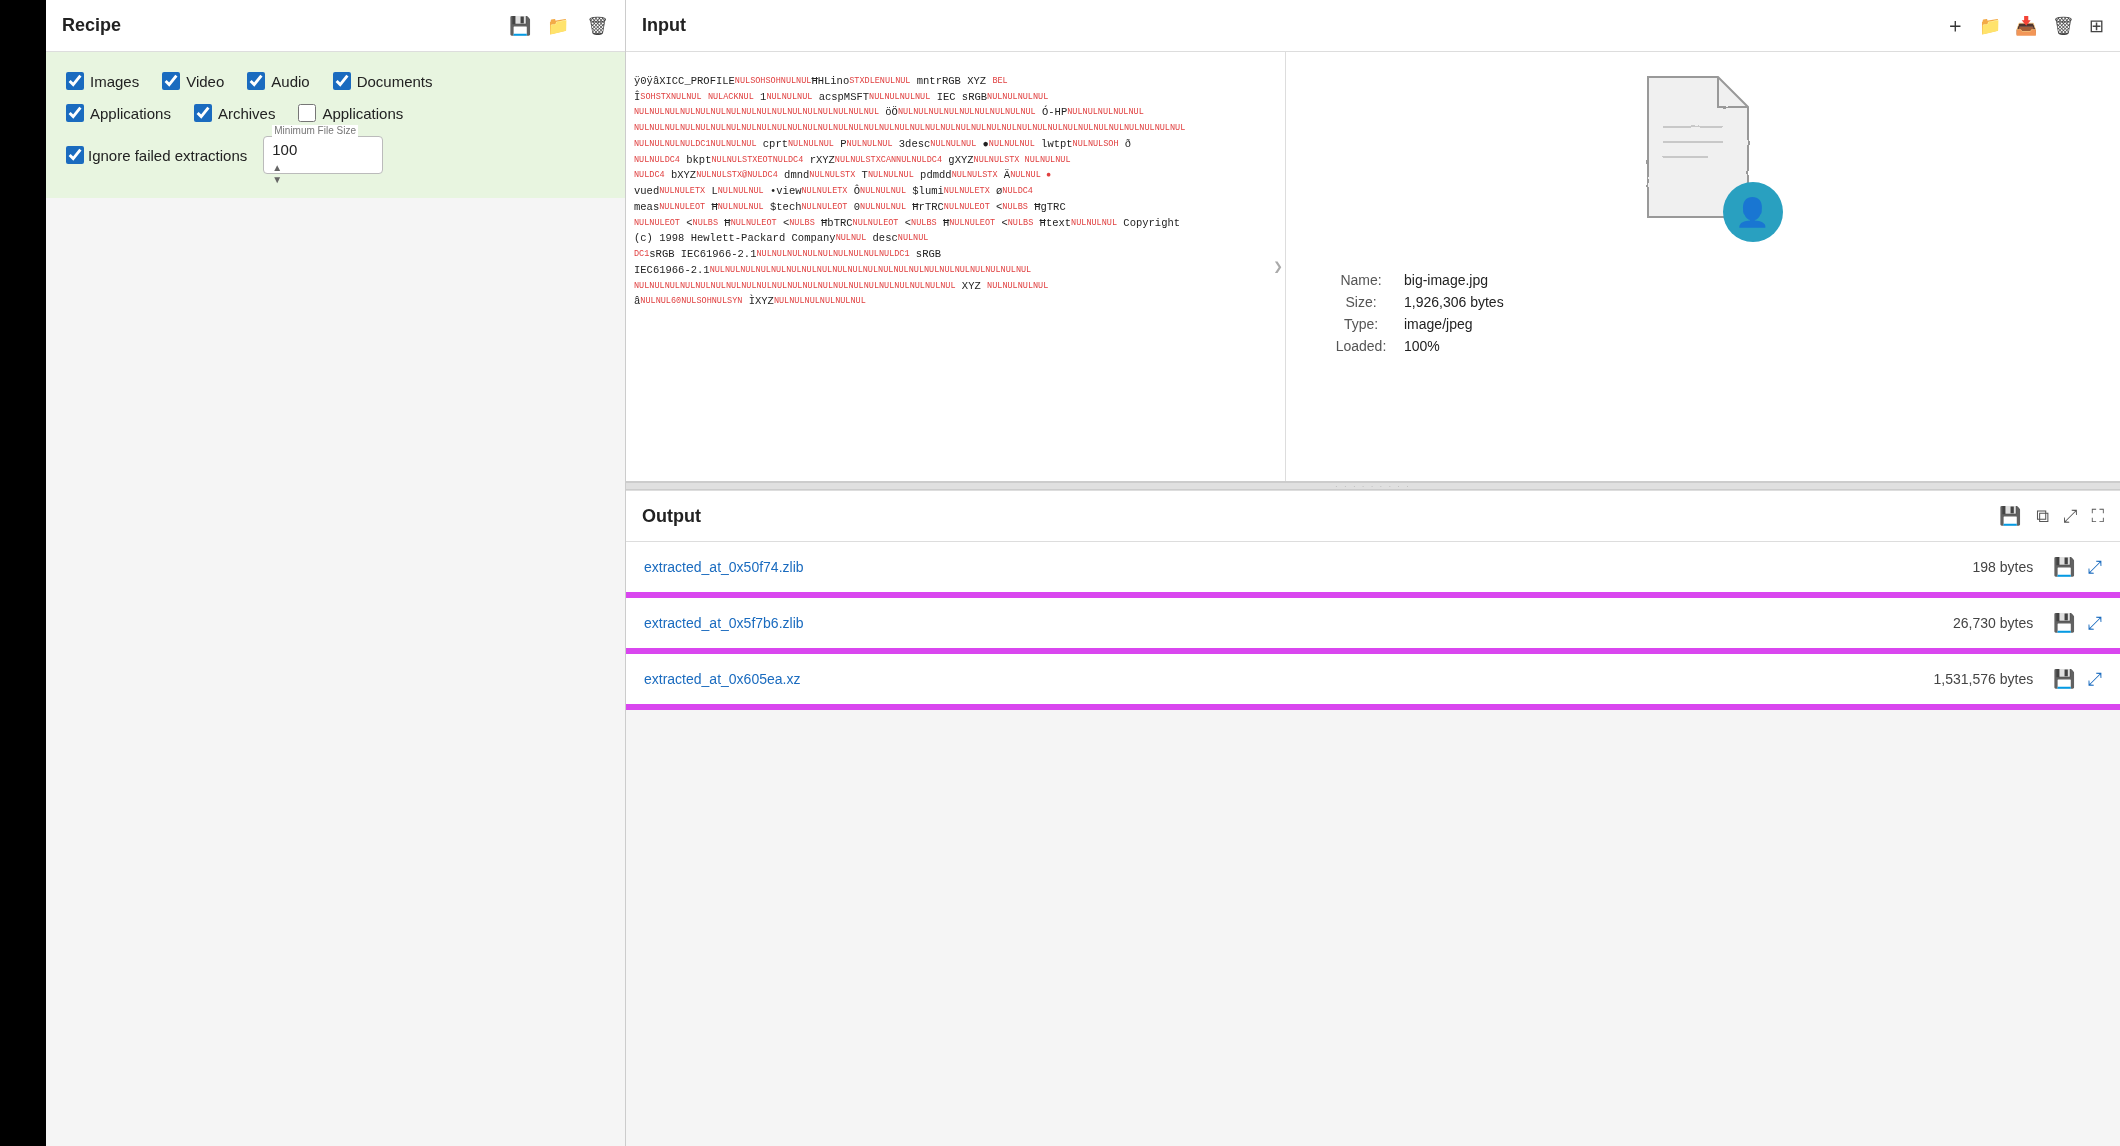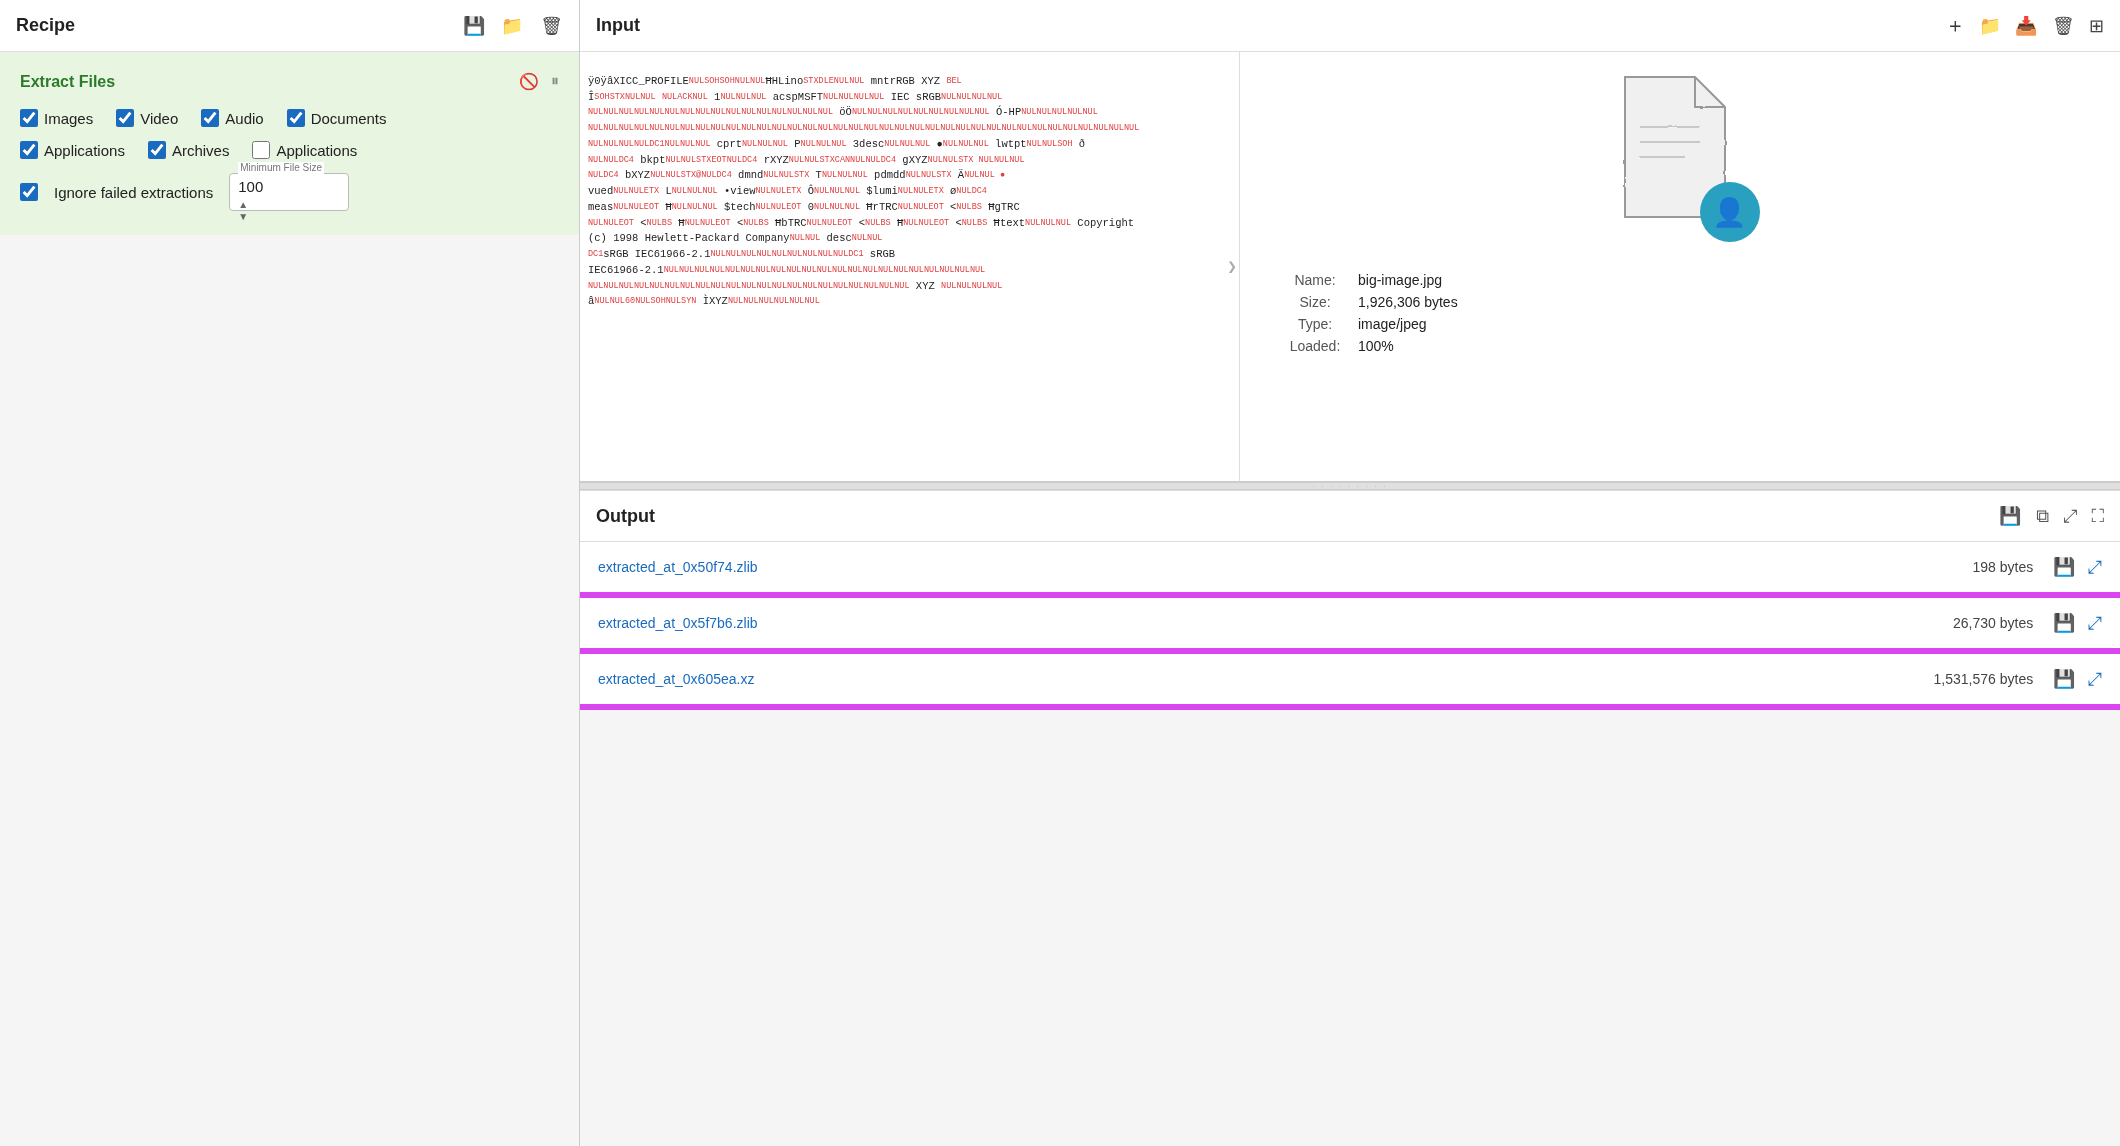--- a/index.html
+++ b/index.html
@@ -1,39 +1,39 @@
 <!DOCTYPE html>
 <html><head>
   <meta charset="utf-8">
   <style>
     * { box-sizing: border-box; margin: 0; padding: 0; }
     body { font-family: -apple-system, BlinkMacSystemFont, 'Segoe UI', sans-serif; font-size: 13px; background: #f0f0f0; overflow: hidden; }
 
-    .app-container { display: flex; width: 2120px; height: 1146px; background: #000000; }
+    .app-container { display: flex; width: 2120px; height: 1146px; background: #000000; padding-left: 46px; }
 
     
     .left-panel { width: 580px; display: flex; flex-direction: column; background: #f5f5f5; border-right: 1px solid #ccc; }
 
     .panel-header { display: flex; align-items: center; justify-content: space-between; padding: 10px 16px; background: #fff; border-bottom: 1px solid #ddd; height: 52px; }
     .panel-header-title { font-size: 18px; font-weight: 700; color: #222; }
     .header-icons { display: flex; gap: 16px; align-items: center; }
     .header-icon { font-size: 18px; color: #444; cursor: pointer; }
 
     .extract-files-section { background: #e8f5e0; margin: 0; padding: 20px 20px 24px 20px; }
     .extract-files-header { display: flex; align-items: center; justify-content: space-between; margin-bottom: 18px; }
     .extract-files-title { font-size: 16px; font-weight: 700; color: #2d7a2d; }
     .extract-header-icons { display: flex; gap: 12px; }
     .extract-header-icon { font-size: 16px; color: #888; cursor: pointer; }
 
     .checkbox-row { display: flex; gap: 23px; align-items: center; margin-bottom: 14px; flex-wrap: wrap; }
     .checkbox-item { display: flex; align-items: center; gap: 6px; font-size: 15px; color: #222; }
     .checkbox-item input[type="checkbox"] { width: 18px; height: 18px; accent-color: #1a6bbf; }
 
     .min-file-size-row { display: flex; align-items: center; gap: 16px; margin-top: 6px; }
-    .ignore-failed-item { display: flex; align-items: center; gap: 16px; font-size: 15px; color: #222; }
+    .ignore-failed-item { display: flex; align-items: center; gap: 4px; font-size: 15px; color: #222; }
     .min-size-label-box { border: 1px solid #bbb; border-radius: 4px; padding: 2px 8px 2px 10px; background: #fff; display: flex; align-items: center; gap: 4px; height: 38px; min-width: 120px; }
     .min-size-label { font-size: 11px; color: #777; position: absolute; top: -9px; left: 8px; background: #fff; padding: 0 2px; }
     .min-size-wrapper { position: relative; }
     .min-size-value { font-size: 15px; color: #222; flex: 1; }
     .spinner-arrows { display: flex; flex-direction: column; gap: 1px; color: #666; font-size: 10px; cursor: pointer; }
 
     
     .right-panel { flex: 1; display: flex; flex-direction: column; background: #f5f5f5; }
     .input-header-title { font-size: 18px; font-weight: 700; color: #222; }
     .input-header-icons { display: flex; gap: 14px; align-items: center; }
@@ -87,27 +87,20 @@
     <div class="panel-header">
       <span class="panel-header-title">Recipe</span>
       <div class="header-icons">
         <span class="header-icon" title="Save">💾</span>
         <span class="header-icon" title="Open">📁</span>
         <span class="header-icon" title="Delete">🗑</span>
       </div>
     </div>
 
     <div class="extract-files-section">
-      <div class="extract-files-header">
-        <span class="extract-files-title">Extract Files</span>
-        <div class="extract-header-icons">
-          <span class="extract-header-icon">🚫</span>
-          <span class="extract-header-icon">⏸</span>
-        </div>
-      </div>
 
       <div class="checkbox-row">
         <label class="checkbox-item">
           <input type="checkbox" checked="" style="">
           <span>Images</span>
         </label>
         <label class="checkbox-item">
           <input type="checkbox" checked="" style="">
           <span>Video</span>
         </label>

